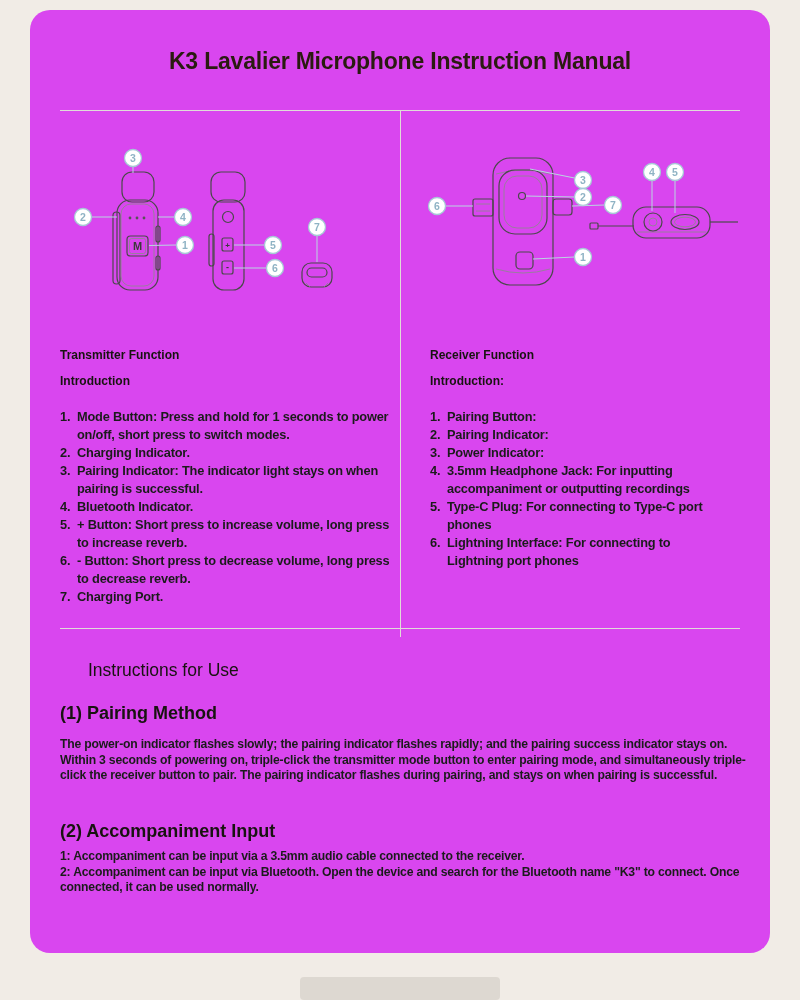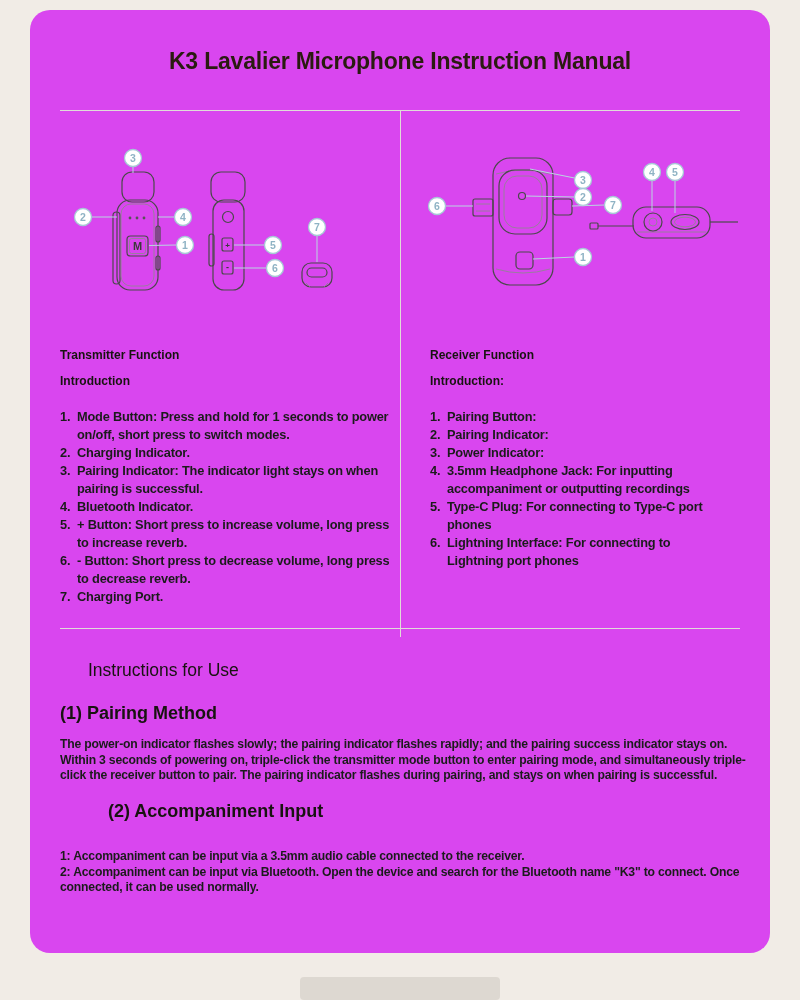--- a/index.html
+++ b/index.html
@@ -215,21 +215,21 @@
     <div class="feature-item"><span class="num">4.</span><span>3.5mm Headphone Jack: For inputting accompaniment or outputting recordings</span></div>
     <div class="feature-item"><span class="num">5.</span><span>Type-C Plug: For connecting to Type-C port phones</span></div>
     <div class="feature-item"><span class="num">6.</span><span>Lightning Interface: For connecting to Lightning port phones</span></div>
   </div>
 
   <div class="section-h1" style="top:650px;">Instructions for Use</div>
 
   <div class="sub-h" style="top:693px;text-align:right;">(1) Pairing Method</div>
   <div class="body-text" style="top:727px;">The power-on indicator flashes slowly; the pairing indicator flashes rapidly; and the pairing success indicator stays on. Within 3 seconds of powering on, triple-click the transmitter mode button to enter pairing mode, and simultaneously triple-click the receiver button to pair. The pairing indicator flashes during pairing, and stays on when pairing is successful.</div>
 
-  <div class="sub-h" style="top:791px;margin-left:48px;">(2) Accompaniment Input</div>
+  <div class="sub-h" style="top:811px;">(2) Accompaniment Input</div>
   <div class="body-text" style="top:839px;">
     <div>1: Accompaniment can be input via a 3.5mm audio cable connected to the receiver.</div>
     <div>2: Accompaniment can be input via Bluetooth. Open the device and search for the Bluetooth name "K3" to connect. Once connected, it can be used normally.</div>
   </div>
 
 </div>
 
 <div class="bottom-bar"></div>
 
 </body></html>

